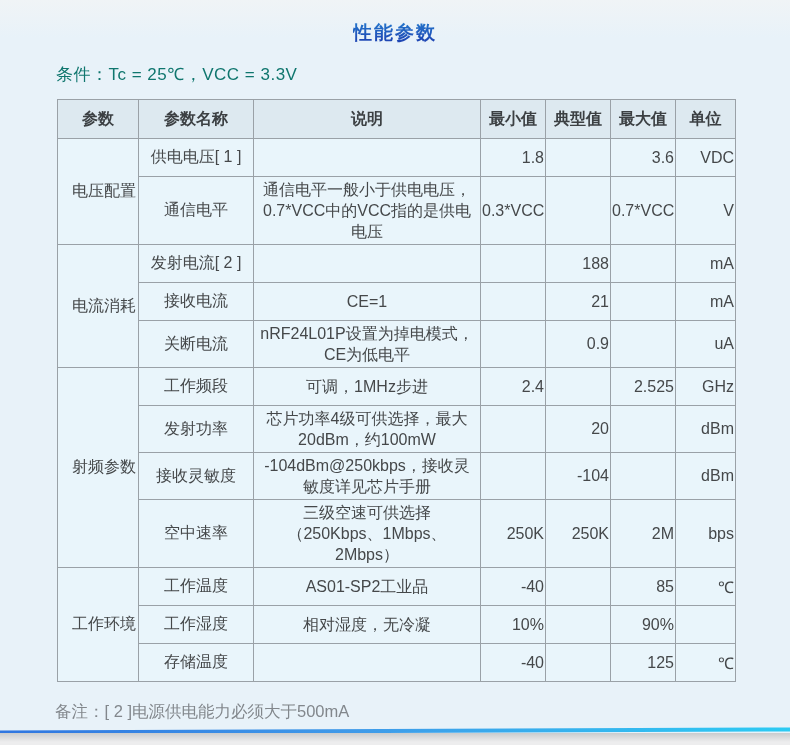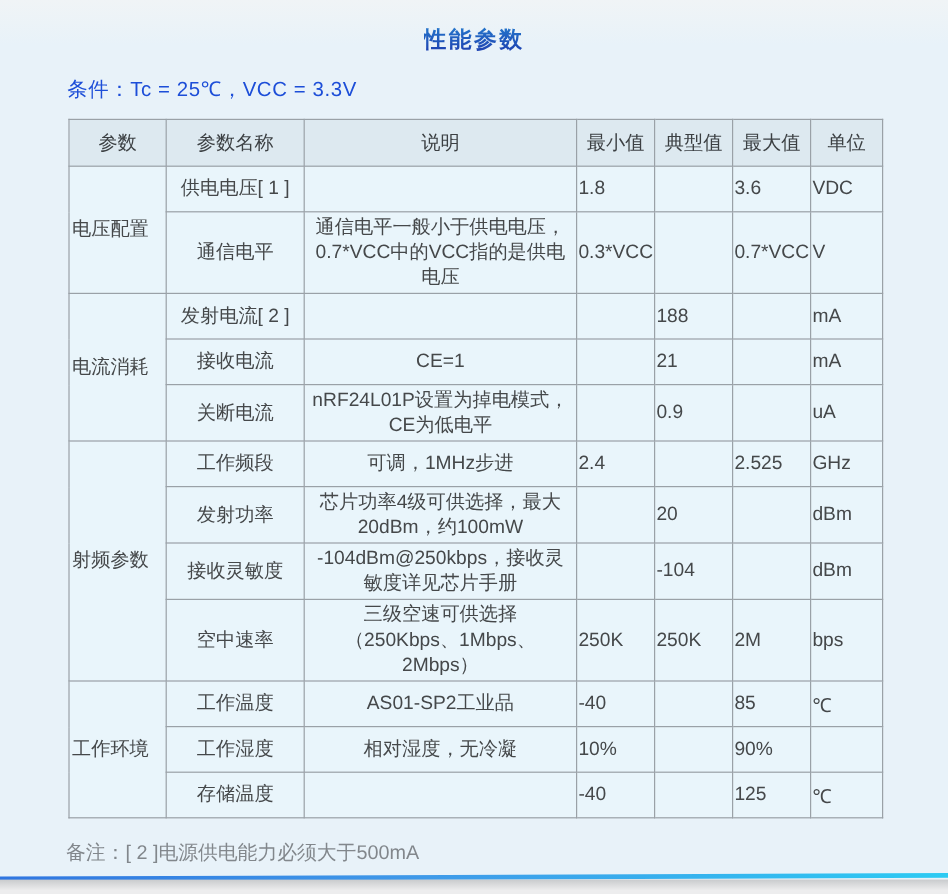--- a/index.html
+++ b/index.html
@@ -15,35 +15,35 @@
     color:var(--title-solid,#1d49b5);
   }
   @supports ((-webkit-background-clip:text) or (background-clip:text)){
     .page-title{
       background:linear-gradient(180deg,var(--title-grad-start,#2cb0e8) 0%,var(--title-grad-end,#1d3fb0) 95%);
       -webkit-background-clip:text;background-clip:text;color:transparent;
     }
   }
   .condition{
     margin:16px 0 0 56px;
-    font-size:17px;color:#1d4ed8;letter-spacing:0.5px;
+    font-size:17px;color:#0f766e;letter-spacing:0.5px;
   }
   .tbl-wrap{margin:13px 0 0 57px;}
   table{border-collapse:collapse;table-layout:fixed;width:678px;}
   th,td{border:1px solid #9aa1a7;overflow:hidden;}
   th{
     background:#dde9f0;height:36px;
-    font-size:16px;font-weight:normal;color:#3c4043;text-align:center;
+    font-size:16px;font-weight:bold;color:#3c4043;text-align:center;
   }
   tr{height:38px;}
   td{background:#e9f5fb;font-size:16px;color:#45484a;vertical-align:middle;}
-  td.group{text-align:left;padding:4px 2px;margin-top:43px;}
+  td.group{text-align:right;padding:4px 2px;margin-top:43px;}
   td.name{text-align:center;padding:0 2px;}
   td.desc{text-align:center;padding:2px 4px;line-height:21px;}
-  td.val{text-align:left;padding:0 1px;}
+  td.val{text-align:right;padding:0 1px;}
   .notes{
     display:flex;margin:16px 0 0 55px;
     font-size:16.5px;line-height:27px;color:#82878c;
   }
   .notes-label{white-space:nowrap;}
   .divider{
     position:absolute;left:-4px;right:-4px;bottom:12px;height:4px;
     background:linear-gradient(90deg,var(--div-left,#2f75e0) 0%,var(--div-mid,#3f9ae9) 45%,var(--div-right,#2ccbf3) 100%);
     transform:rotate(-0.22deg);
   }

